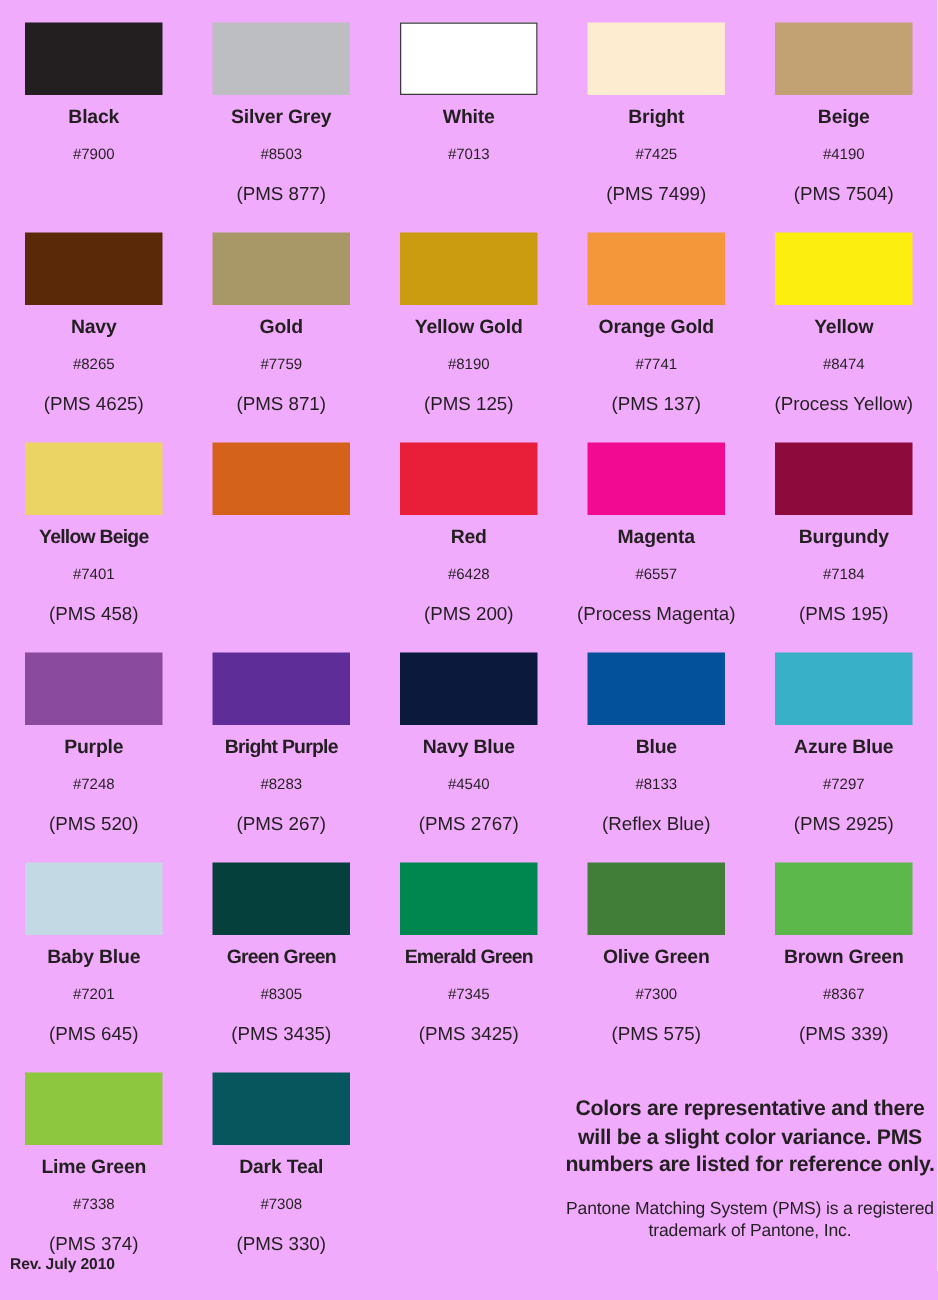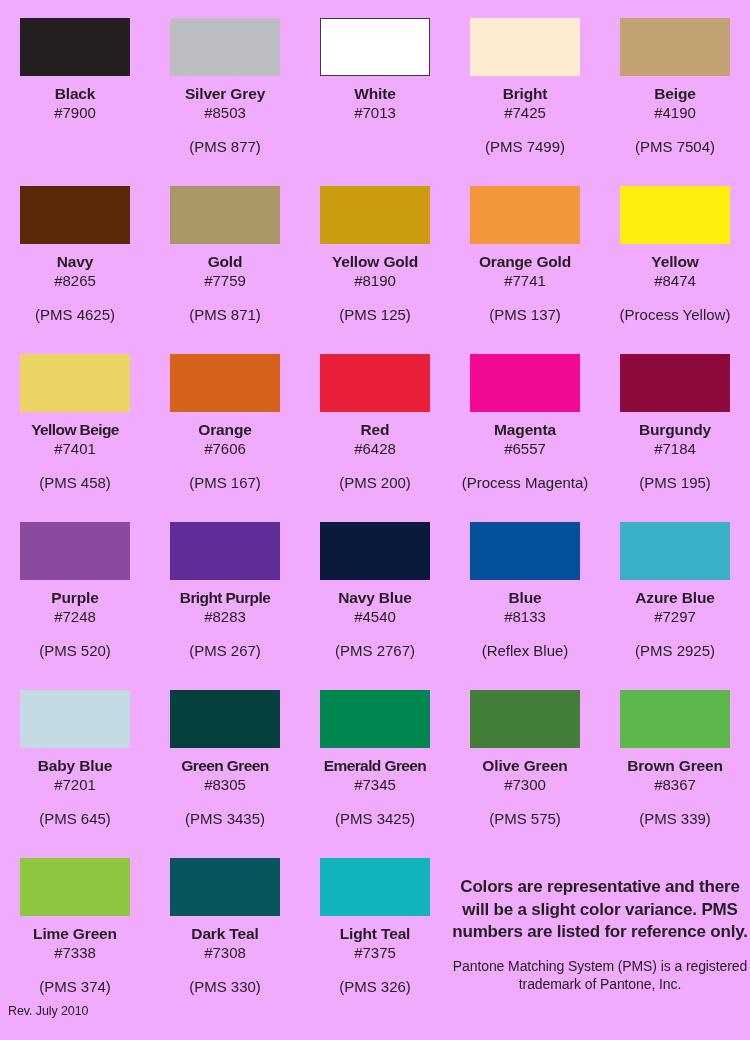--- a/index.html
+++ b/index.html
@@ -46,24 +46,24 @@
     line-height: 1.22;
   }
   .cname {
     font-size: 15.5px;
     font-weight: bold;
     letter-spacing: -0.15px;
     color: #231f20;
     white-space: nowrap;
   }
   .cnum {
-    font-size: 15px;
+    font-size: 12px;
     font-weight: normal;
     color: #231f20;
-    margin-top: 0;
+    margin-top: 12px;
     white-space: nowrap;
   }
   .cpms {
     font-size: 15px;
     font-weight: normal;
     color: #231f20;
     margin-top: 16px;
     white-space: nowrap;
   }
   .cpms.empty { visibility: hidden; }
@@ -93,20 +93,21 @@
     letter-spacing: -0.1px;
     color: #231f20;
   }
   .rev {
     position: absolute;
     left: 8px;
     top: 1004px;
     font-size: 12.5px;
     color: #231f20;
     letter-spacing: -0.1px;
+    font-weight: bold;
   }
 </style>
 </head>
 <body>
 
 <div class="sheet">
 
   <div class="grid">
       <div class="cell">
         <div class="swatch" style="background: rgb(35, 31, 32);"></div>
@@ -191,25 +192,20 @@
       <div class="cell wide">
         <div class="swatch" style="background: rgb(236, 212, 100);"></div>
         <div class="labels">
           <div class="cname">Yellow Beige</div>
           <div class="cnum">#7401</div>
           <div class="cpms">(PMS 458)</div>
         </div>
       </div>
       <div class="cell">
         <div class="swatch" style="background: rgb(212, 98, 27);"></div>
-        <div class="labels">
-          <div class="cname">Orange</div>
-          <div class="cnum">#7606</div>
-          <div class="cpms">(PMS 167)</div>
-        </div>
       </div>
       <div class="cell">
         <div class="swatch" style="background: rgb(233, 31, 57);"></div>
         <div class="labels">
           <div class="cname">Red</div>
           <div class="cnum">#6428</div>
           <div class="cpms">(PMS 200)</div>
         </div>
       </div>
       <div class="cell">
@@ -315,28 +311,20 @@
           <div class="cnum">#7338</div>
           <div class="cpms">(PMS 374)</div>
         </div>
       </div>
       <div class="cell">
         <div class="swatch" style="background: rgb(7, 86, 94);"></div>
         <div class="labels">
           <div class="cname">Dark Teal</div>
           <div class="cnum">#7308</div>
           <div class="cpms">(PMS 330)</div>
-        </div>
-      </div>
-      <div class="cell">
-        <div class="swatch" style="background: rgb(17, 179, 189);"></div>
-        <div class="labels">
-          <div class="cname">Light Teal</div>
-          <div class="cnum">#7375</div>
-          <div class="cpms">(PMS 326)</div>
         </div>
       </div>
     </div>
 
   <div class="note">
     <div class="note-bold">Colors are representative and there will be a slight color variance. PMS numbers are listed for reference only.</div>
     <div class="note-sub">Pantone Matching System (PMS) is a registered trademark of Pantone, Inc.</div>
   </div>
 
   <div class="rev">Rev. July 2010</div>

